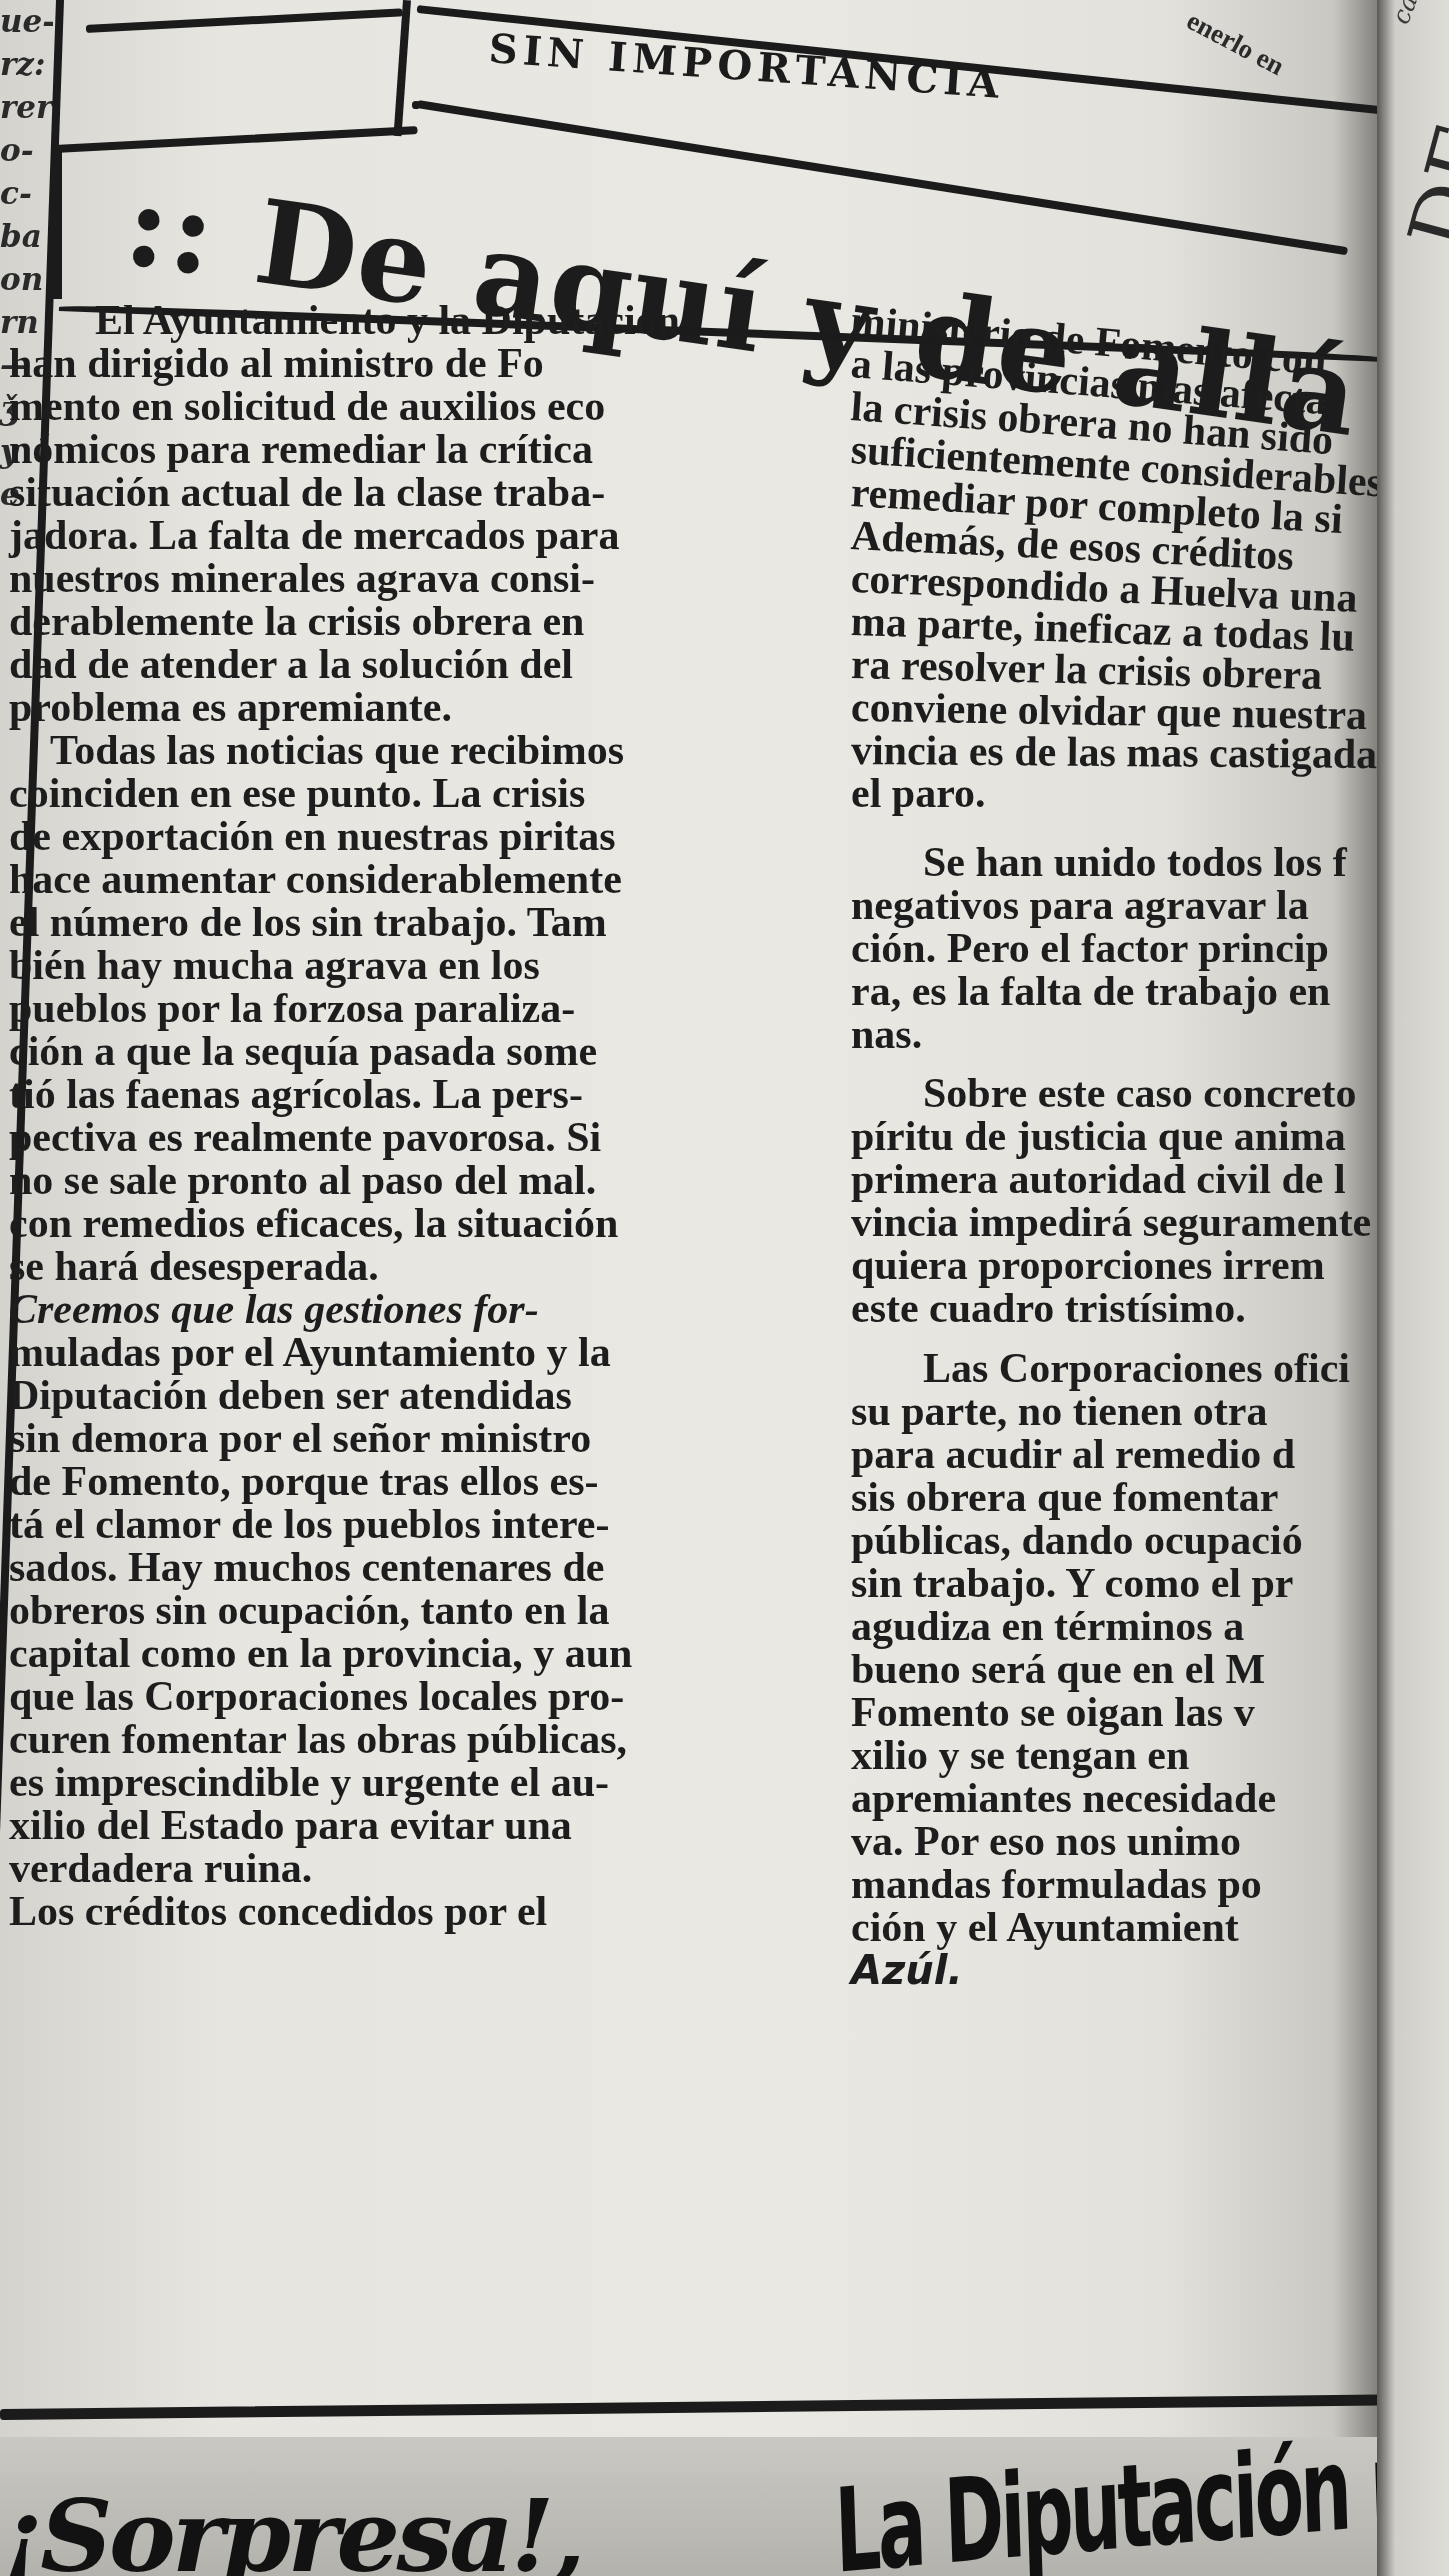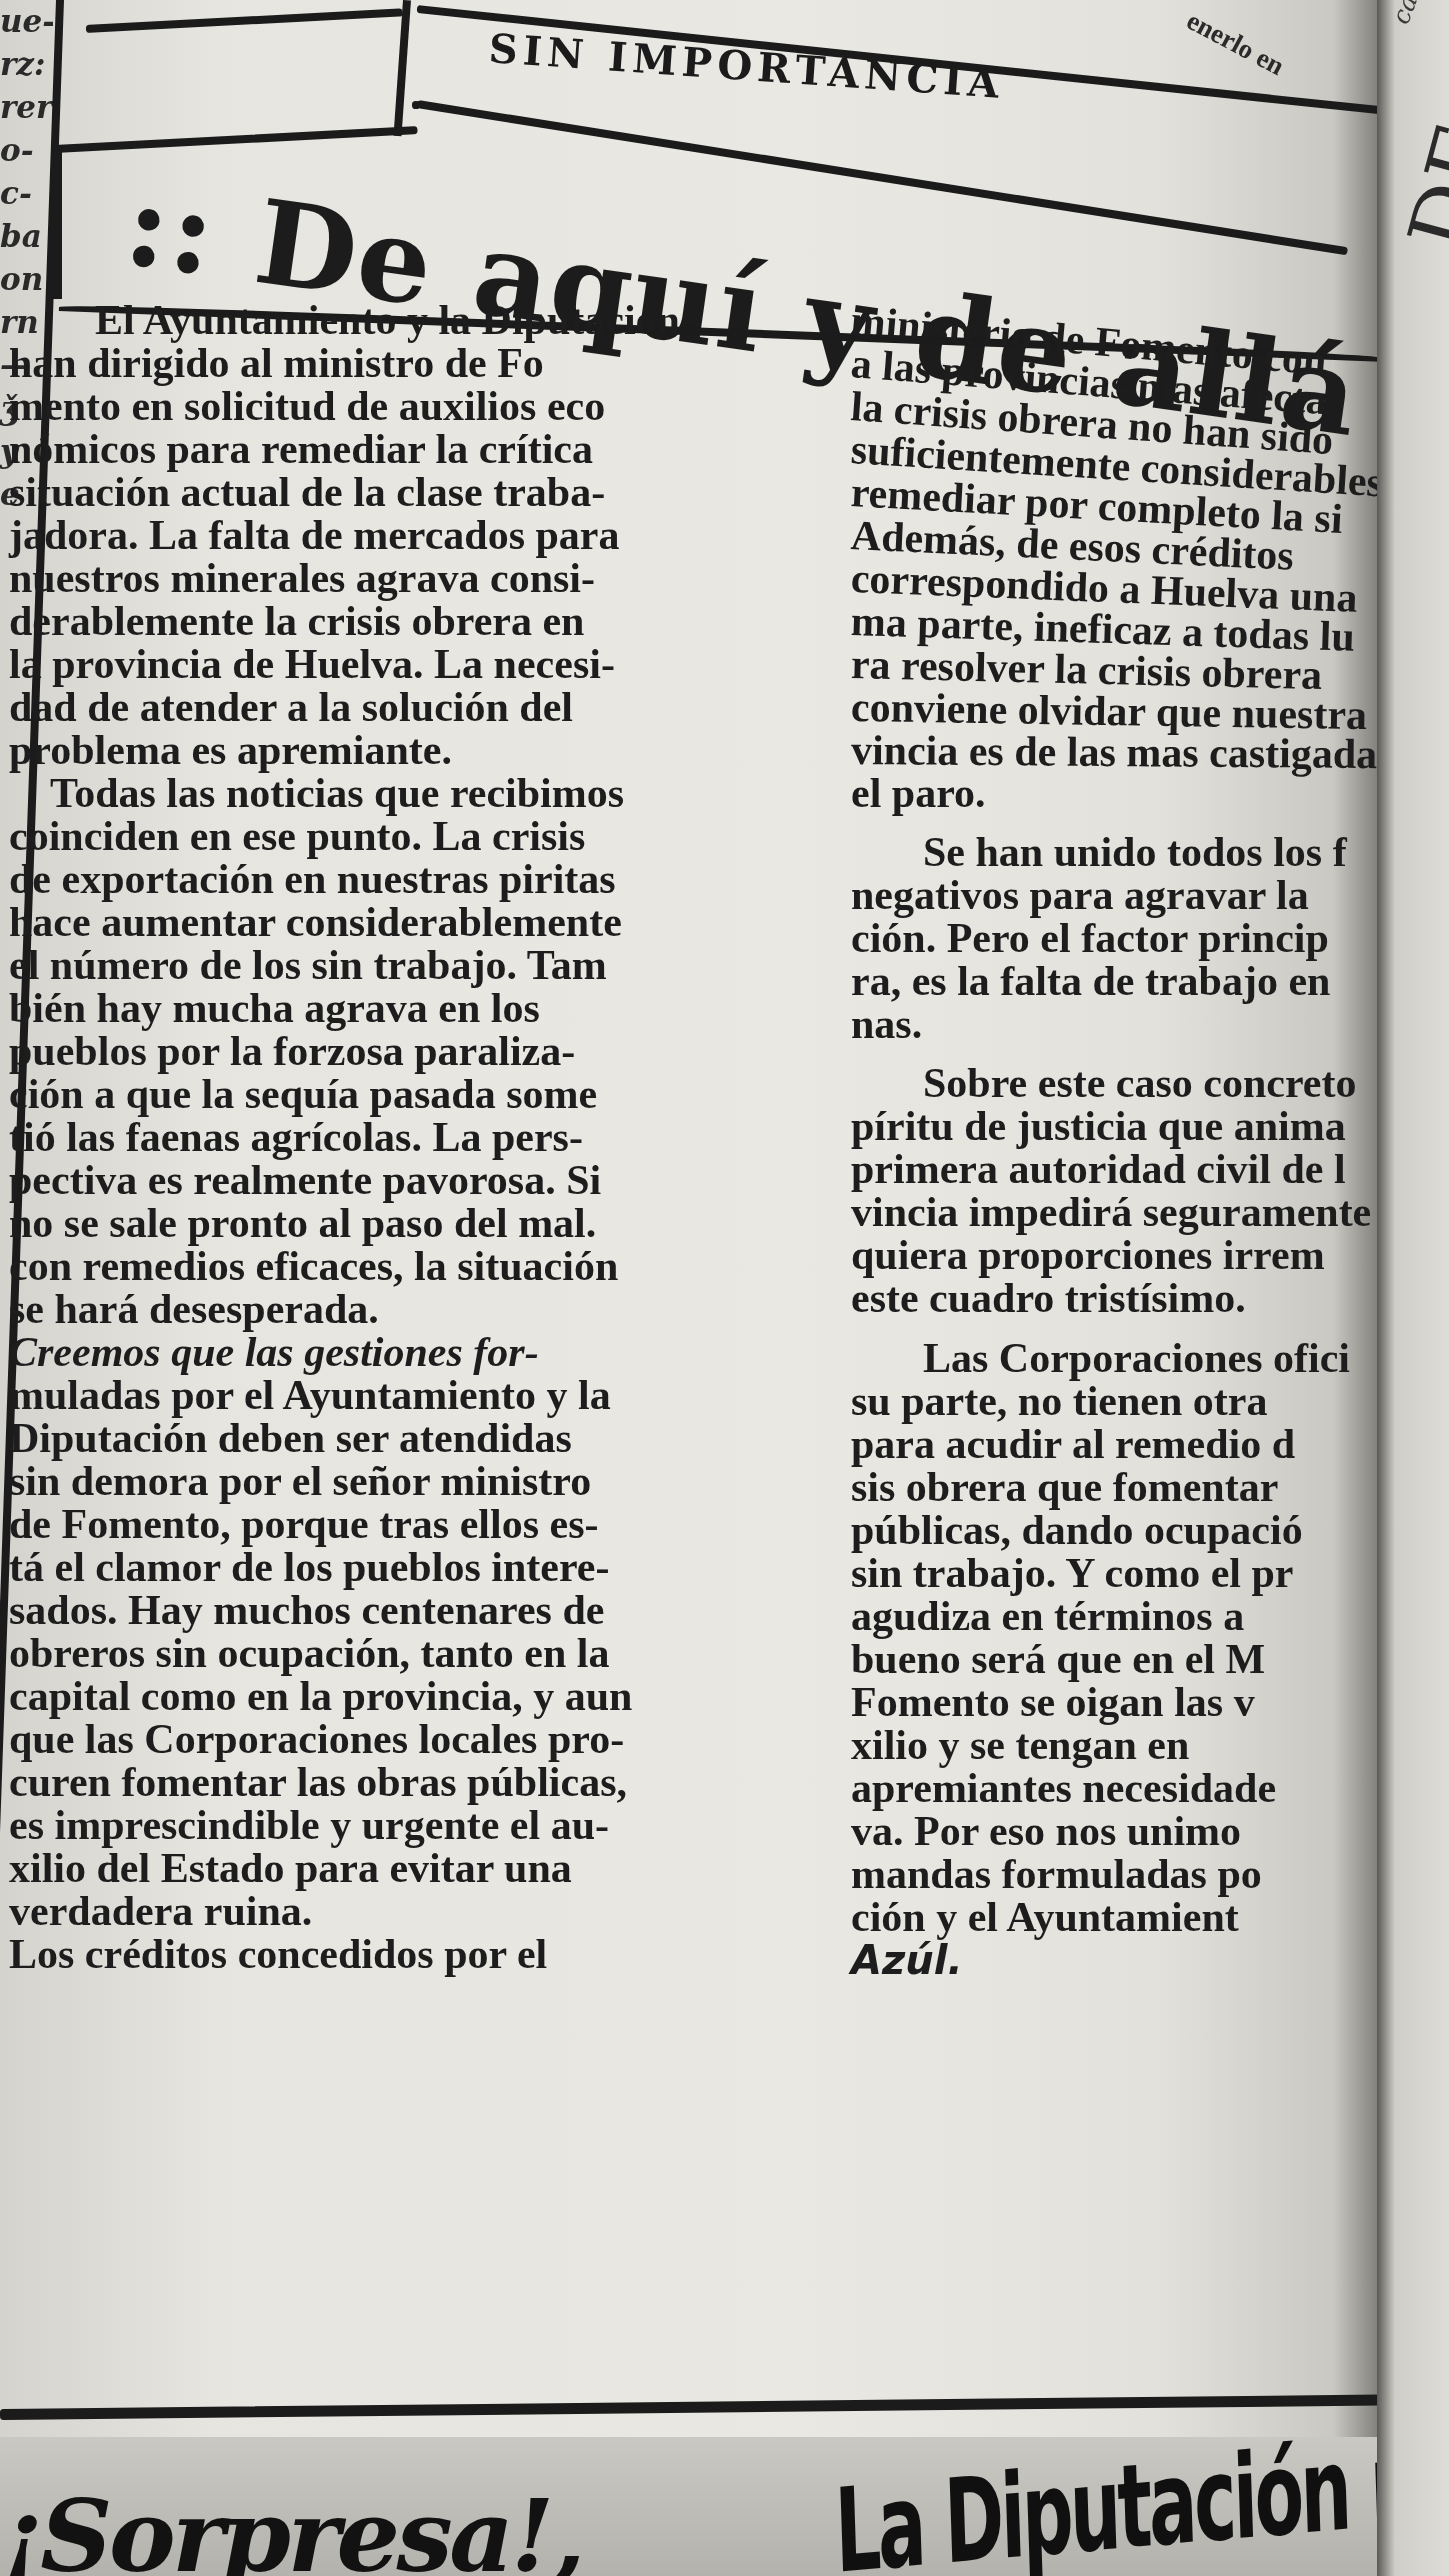--- a/index.html
+++ b/index.html
@@ -134,21 +134,20 @@
 
   <div class="col col-left" id="colLeft">
       <div class="ln" style="padding-left: 86px;">El Ayuntamiento y la Diputación</div>
       <div class="ln">han dirigido al ministro de Fo</div>
       <div class="ln">mento en solicitud de auxilios eco</div>
       <div class="ln">nómicos para remediar la crítica</div>
       <div class="ln">situación actual de la clase traba-</div>
       <div class="ln">jadora. La falta de mercados para</div>
       <div class="ln">nuestros minerales agrava consi-</div>
       <div class="ln">derablemente la crisis obrera en</div>
-      <div class="ln">la provincia de Huelva. La necesi-</div>
       <div class="ln">dad de atender a la solución  del</div>
       <div class="ln" style="margin-bottom: 0px;">problema es apremiante.</div>
       <div class="ln" style="padding-left: 41px;">Todas las noticias que recibimos</div>
       <div class="ln">coinciden en ese punto. La crisis</div>
       <div class="ln">de exportación en nuestras piritas</div>
       <div class="ln">hace aumentar considerablemente</div>
       <div class="ln">el número de los sin trabajo. Tam</div>
       <div class="ln">bién hay mucha agrava  en los</div>
       <div class="ln">pueblos por la forzosa paraliza-</div>
       <div class="ln">ción a que la sequía pasada some</div>
@@ -179,21 +178,21 @@
       <div class="ln" style="transform: rotate(4.05deg);">la crisis obrera no han sido</div>
       <div class="ln" style="transform: rotate(3.6deg);">suficientemente considerables</div>
       <div class="ln" style="transform: rotate(3.15deg);">remediar por completo la si</div>
       <div class="ln" style="transform: rotate(2.7deg);">Además, de esos créditos</div>
       <div class="ln" style="transform: rotate(2.25deg);">correspondido a Huelva una</div>
       <div class="ln" style="transform: rotate(1.8deg);">ma parte, ineficaz a todas lu</div>
       <div class="ln" style="transform: rotate(1.35deg);">ra resolver la crisis obrera</div>
       <div class="ln" style="transform: rotate(0.9deg);">conviene olvidar que nuestra</div>
       <div class="ln" style="transform: rotate(0.45deg);">vincia es de las mas castigada</div>
       <div class="ln">el paro.</div>
-      <div class="ln" style="padding-left: 72px; margin-top: 16px;">Se han unido todos los f</div>
+      <div class="ln" style="padding-left: 72px; margin-top: 26px;">Se han unido todos los f</div>
       <div class="ln">negativos para agravar la</div>
       <div class="ln">ción. Pero el factor princip</div>
       <div class="ln">ra, es la falta de trabajo en</div>
       <div class="ln">nas.</div>
       <div class="ln" style="padding-left: 72px; margin-top: 16.3px;">Sobre este caso concreto</div>
       <div class="ln">píritu de justicia que anima</div>
       <div class="ln">primera autoridad civil de l</div>
       <div class="ln">vincia impedirá seguramente</div>
       <div class="ln">quiera proporciones irrem</div>
       <div class="ln">este cuadro tristísimo.</div>

